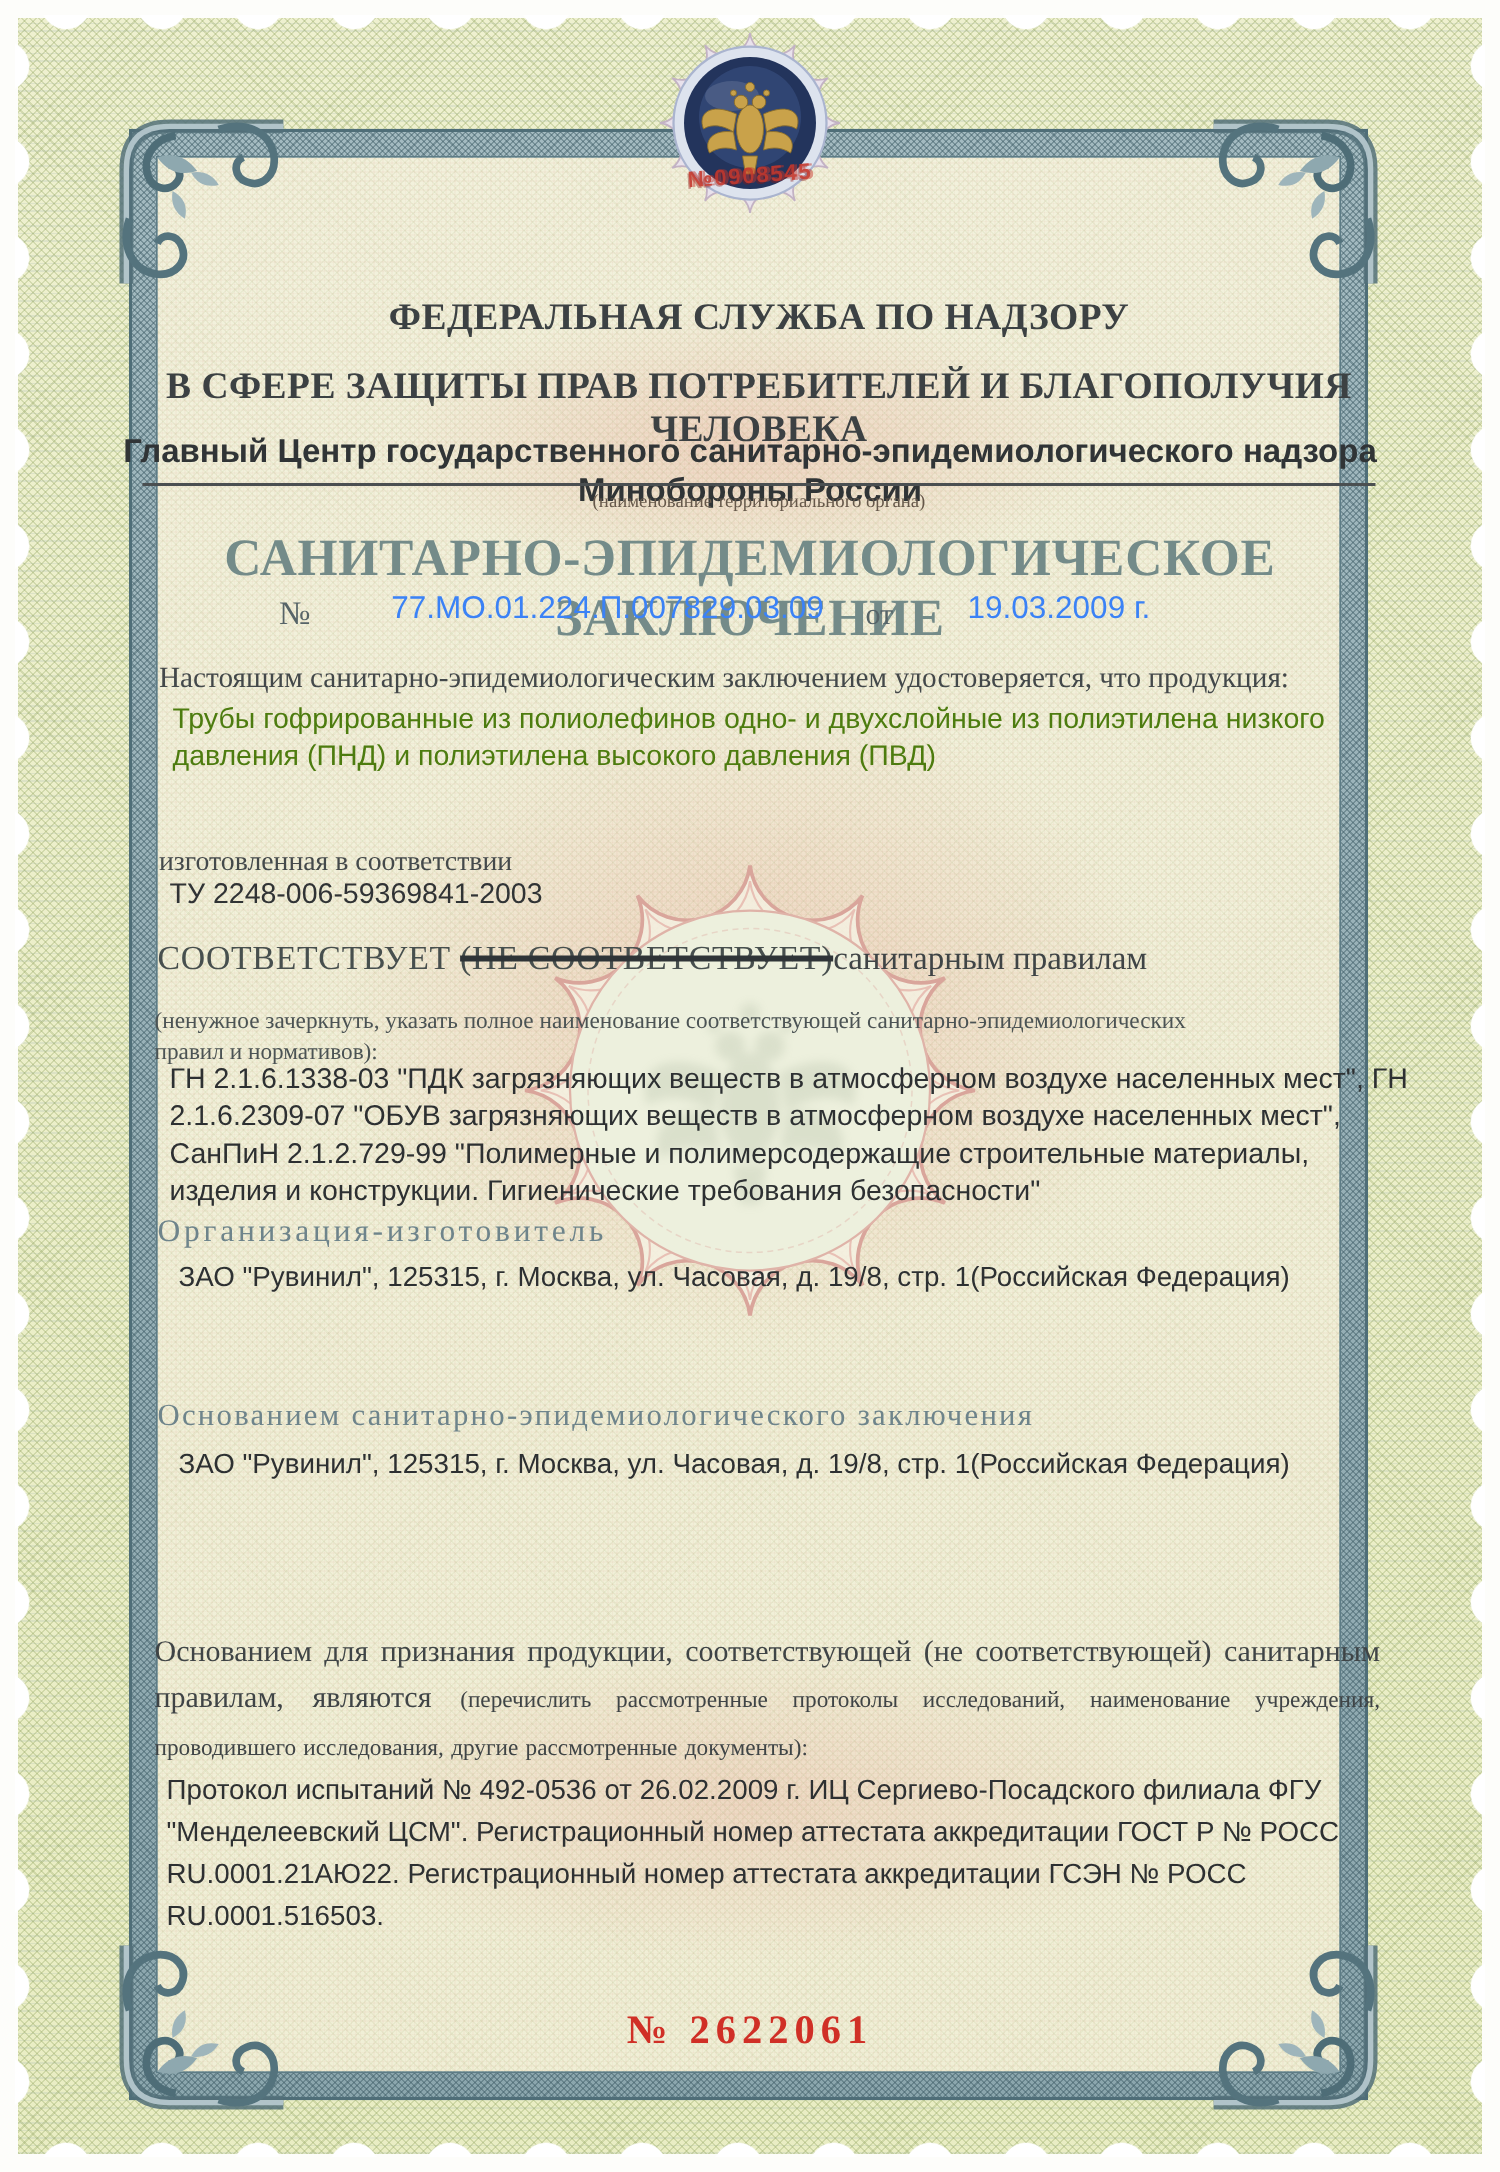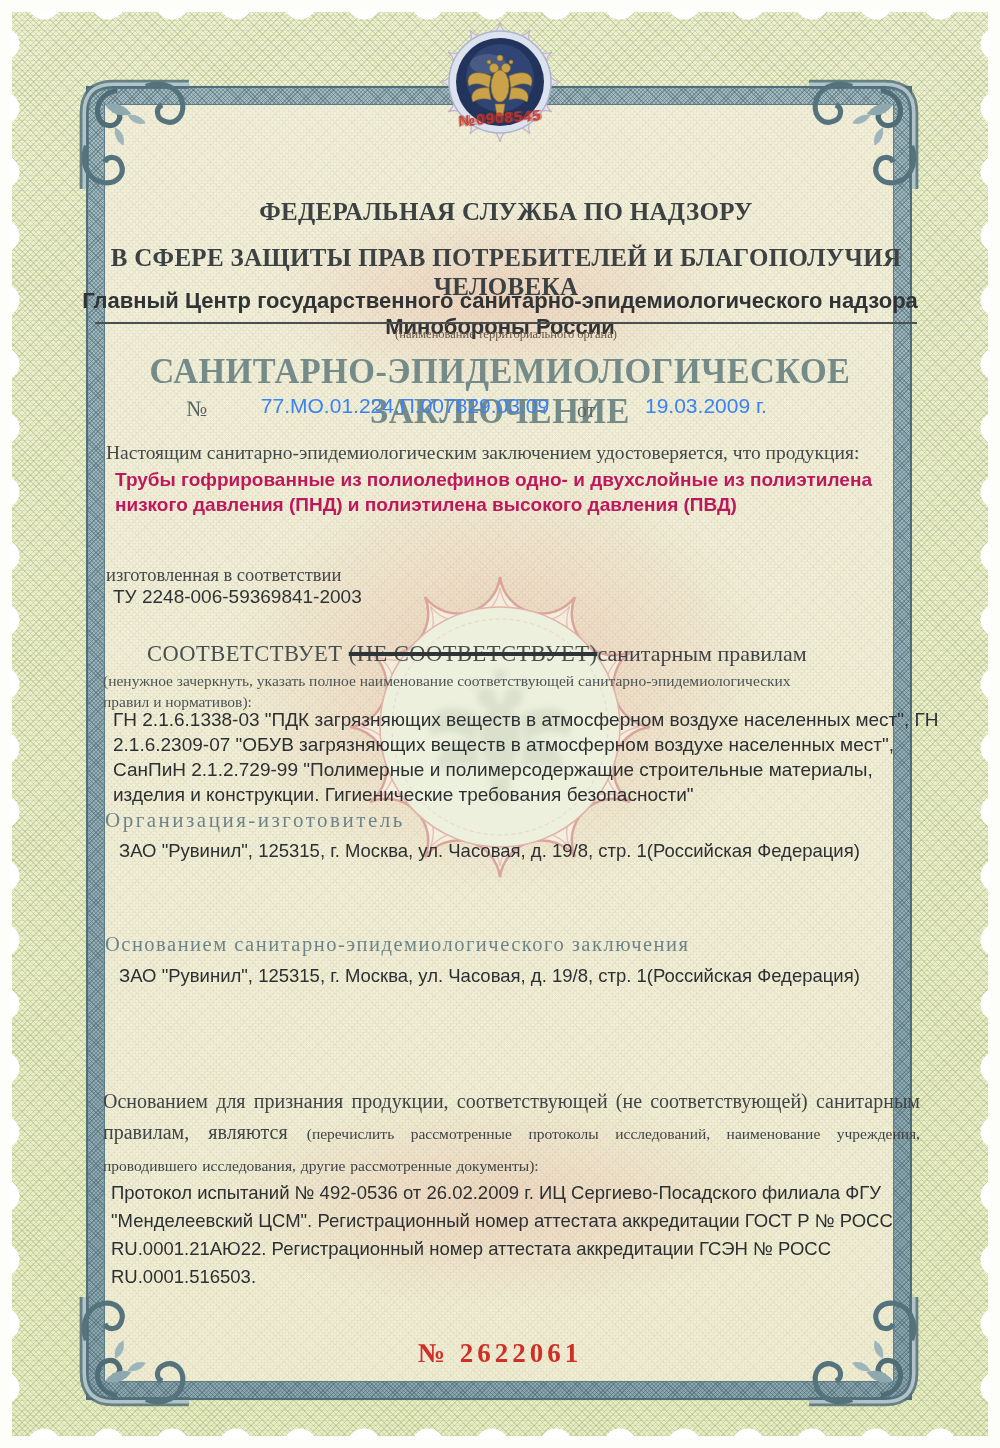--- a/index.html
+++ b/index.html
@@ -76,21 +76,21 @@
   .rule{left:95px;width:822px;height:2px;background:#4a4f51;}
   .rule-caption{left:95px;width:822px;font-size:12.5px;color:#66584a;}
 
   .doc-title{left:60px;right:60px;font-weight:bold;font-size:35px;color:#748b89;
              letter-spacing:.5px;transform:scaleX(.98);}
   .num-label{font-size:22px;color:#566468;}
   .num-value{font-family:"Liberation Sans",sans-serif;font-size:21px;color:#3b82f6;}
 
   .certify-intro{left:106px;right:80px;font-size:19.5px;color:#43484a;}
   .product{left:115px;right:80px;font-family:"Liberation Sans",sans-serif;font-size:19px;
-           line-height:25px;color:#be185d;font-weight:bold;}
+           line-height:25px;color:#4d7c0f;}
   .manu-label{left:106px;font-size:18.5px;color:#44494b;}
   .manu-value{left:113px;font-family:"Liberation Sans",sans-serif;font-size:19px;color:#303335;}
 
   .comply{left:105px;right:70px;font-size:22.5px;color:#474f4e;letter-spacing:.5px;}
   .comply .strike{text-decoration:line-through;text-decoration-thickness:3.5px;
                   text-decoration-color:#2f3437;}
   .comply .suffix{font-size:22px;color:#3f4446;letter-spacing:0;}
   .comply-note{left:103px;right:80px;font-size:15.5px;color:#4b5354;line-height:21px;}
   .regs{left:113px;right:52px;font-family:"Liberation Sans",sans-serif;font-size:19px;
         line-height:25px;color:#2d3032;}
@@ -233,21 +233,21 @@
     <div class="abs num-value center" style="top:394px;left:250px;width:310px;">77.МО.01.224.П.007829.03.09</div>
     <div class="abs num-label serif" style="top:399px;left:577px;font-size:20px;">от</div>
     <div class="abs num-value" style="top:394px;left:645px;">19.03.2009 г.</div>
 
     <div class="abs certify-intro serif" style="top:442px;">Настоящим санитарно-эпидемиологическим заключением удостоверяется, что продукция:</div>
     <div class="abs product" style="top:467px;">Трубы гофрированные из полиолефинов одно- и двухслойные из полиэтилена низкого давления (ПНД) и полиэтилена высокого давления (ПВД)</div>
 
     <div class="abs manu-label serif" style="top:565px;">изготовленная в соответствии</div>
     <div class="abs manu-value" style="top:586px;">ТУ 2248-006-59369841-2003</div>
 
-    <div class="abs comply serif" style="top:641px;padding-left:42px;">
+    <div class="abs comply serif" style="top:626px;">
       <span>СООТВЕТСТВУЕТ </span><span class="strike">(НЕ СООТВЕТСТВУЕТ)</span><span class="suffix">санитарным правилам</span>
     </div>
     <div class="abs comply-note serif" style="top:670px;">(ненужное зачеркнуть, указать полное наименование соответствующей санитарно-эпидемиологических</div>
     <div class="abs comply-note serif" style="top:691px;">правил и нормативов):</div>
     <div class="abs regs" style="top:707px;">ГН 2.1.6.1338-03 "ПДК загрязняющих веществ в атмосферном воздухе населенных мест", ГН 2.1.6.2309-07 "ОБУВ загрязняющих веществ в атмосферном воздухе населенных мест", СанПиН 2.1.2.729-99 "Полимерные и полимерсодержащие строительные материалы, изделия и конструкции. Гигиенические требования безопасности"</div>
 
     <div class="abs sec-heading serif" style="top:808px;">Организация-изготовитель</div>
     <div class="abs sec-value" style="top:840px;">ЗАО "Рувинил", 125315, г. Москва, ул. Часовая, д. 19/8, стр. 1(Российская Федерация)</div>
 
     <div class="abs sec-heading serif" style="top:933px;letter-spacing:1.5px;font-size:20.5px;">Основанием санитарно-эпидемиологического заключения</div>

